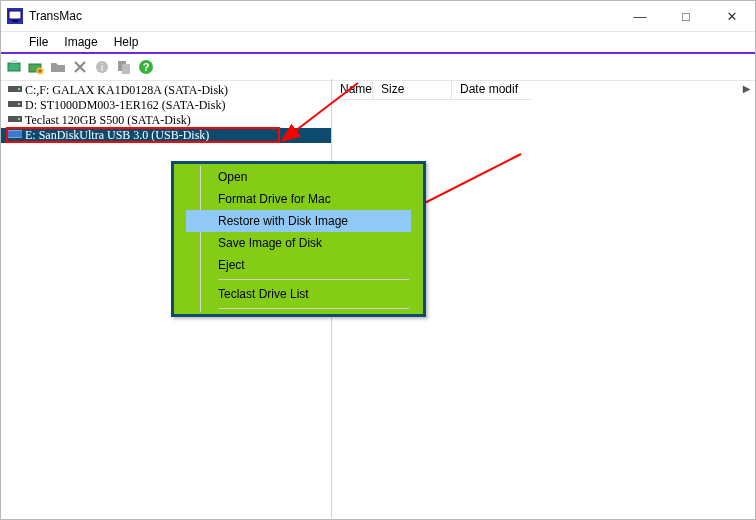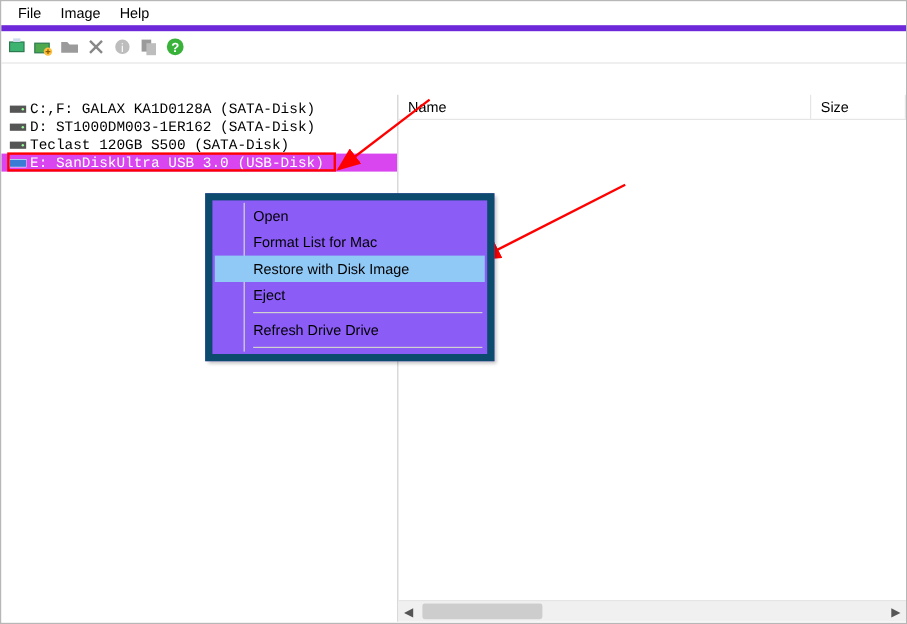--- a/index.html
+++ b/index.html
@@ -3,54 +3,68 @@
 <meta charset="utf-8">
 <style>
   html,body{margin:0;padding:0;font-family:"Segoe UI",Tahoma,Arial,sans-serif;font-size:12px;color:#000;background:#fff}
   .outer{width:756px;height:520px;border:1px solid #b7b7b7;box-sizing:border-box;position:relative;overflow:hidden;background:#fff}
   .titlebar{height:30px;border-bottom:1px solid #e5e5e5;display:flex;align-items:center}
   .titlebar .app-icon{width:16px;height:16px;background:#2e2eb0;margin:0 6px;display:flex;align-items:center;justify-content:center}
   .titlebar .app-icon svg{width:14px;height:14px}
   .titlebar .title{font-size:12px;flex:1}
   .winbtns{display:flex;height:100%}
   .winbtn{width:46px;display:flex;align-items:center;justify-content:center;font-size:13px;color:#333}
-  .menubar{height:20px;display:flex;align-items:center;border-bottom:5px solid #6d28d9;padding-left:6px}
+  .menubar{height:20px;display:flex;align-items:center;border-bottom:2px solid #6d28d9;padding-left:20px}
   .menu-item{padding:2px 8px}
   .toolbar{height:26px;display:flex;align-items:center;border-bottom:1px solid #e5e5e5;padding-left:4px;gap:4px}
   .tool{width:18px;height:18px;display:flex;align-items:center;justify-content:center}
   .tool svg{display:block}
   .body{position:absolute;top:78px;bottom:1px;left:0;right:0;display:flex}
   .left-panel{width:330px;border-right:1px solid #d0d0d0;padding-top:4px;overflow:hidden}
-  .drive{display:flex;align-items:center;height:15px;padding-left:6px;font-family:Liberation Mono, monospace;font-size:12px;white-space:nowrap}
+  .drive{display:flex;align-items:flex-start;height:15px;padding-left:6px;font-family:Liberation Serif, serif;font-size:12px;white-space:nowrap}
   .drive .dicon{width:16px;height:12px;margin-right:2px;display:flex;align-items:center;justify-content:center}
-  .drive.selected{background:#d946ef;color:#fff}
+  .drive.selected{background:#0c4a6e;color:#fff}
   .sel-box{border:2px solid #ff0000;position:absolute;pointer-events:none;box-sizing:border-box}
-  .right-panel{flex:1;display:flex;flex-direction:column;position:relative}
+  .right-panel{flex:1;display:flex;flex-direction:row;position:relative}
   .headers{height:20px;border-bottom:1px solid #e5e5e5;display:flex;align-items:center;font-size:12px}
   .hcol{padding-left:8px;border-right:1px solid #e5e5e5;height:100%;display:flex;align-items:center}
   .hcol.name{flex:1}
   .hcol.size{width:70px}
   .hcol.date{width:72px;border-right:none}
   .list-area{flex:1}
   .hscroll{height:17px;border-top:1px solid #e5e5e5;position:relative;background:#f0f0f0}
   .hscroll .thumb{position:absolute;top:2px;left:20px;height:13px;width:100px;background:#cdcdcd;border-radius:2px}
   .hscroll .arrow{position:absolute;top:0;width:17px;height:17px;display:flex;align-items:center;justify-content:center;font-size:10px;color:#555}
   .hscroll .arrow.l{left:0}.hscroll .arrow.r{right:0}
-  .ctxmenu{position:absolute;left:170px;top:160px;width:225px;background:#8b5cf6;border:6px solid #0c4a6e;box-shadow:2px 2px 3px rgba(0,0,0,0.25);padding:2px 2px}
+  .ctxmenu{position:absolute;left:170px;top:160px;width:225px;background:#84cc16;border:3px solid #0c4a6e;box-shadow:2px 2px 3px rgba(0,0,0,0.25);padding:2px 12px}
   .ctxitem{height:22px;display:flex;align-items:center;padding-left:32px;font-size:12px;position:relative}
   .ctxitem.highlight{background:#90c8f6}
   .ctxsep{height:1px;background:#d0d0d0;margin:3px 2px 3px 32px}
   .ctxmenu .gutter{position:absolute;left:26px;top:2px;bottom:2px;width:1px;background:#d7d7d7}
   .red-arrow{position:absolute;pointer-events:none}
 </style>
 </head>
 <body>
 
 <div class="outer">
 
+  <div class="titlebar">
+    <span class="app-icon">
+      <svg viewBox="0 0 14 14">
+          <rect x="1" y="2" width="12" height="8" fill="#fff" stroke="#0b0b60" stroke-width="1"></rect>
+          <rect x="4" y="11" width="6" height="2" fill="#0b0b60"></rect>
+        </svg>
+    </span>
+    <span class="title">TransMac</span>
+    <div class="winbtns">
+      <div class="winbtn">—</div>
+      <div class="winbtn">□</div>
+      <div class="winbtn close">✕</div>
+    </div>
+  </div>
 
   <div class="menubar">
     <div class="menu-item">File</div>
     <div class="menu-item">Image</div>
     <div class="menu-item">Help</div>
   </div>
 
   <div class="toolbar">
     <div class="tool">
         <svg width="16" height="16" viewBox="0 0 16 16">
@@ -133,20 +147,21 @@
             </svg>
           </span>
         <span>E: SanDiskUltra USB 3.0 (USB-Disk)</span>
       </div>
     </div>
 
     <div class="right-panel">
       <div class="headers">
         <div class="hcol name">Name</div>
         <div class="hcol size">Size</div>
+        <div class="hcol date">Date modif</div>
       </div>
       <div class="list-area"></div>
       <div class="hscroll">
         <div class="arrow l">◀</div>
         <div class="thumb"></div>
         <div class="arrow r">▶</div>
       </div>
     </div>
   </div>
 
@@ -159,21 +174,22 @@
           <path d="M0 0 L10 4 L0 8 z" fill="#ff0000"></path>
         </marker>
       </defs>
     <line x1="357" y1="82" x2="281" y2="140" stroke="#ff0000" stroke-width="2" marker-end="url(#ah)"></line>
     <line x1="520" y1="153" x2="398" y2="215" stroke="#ff0000" stroke-width="2" marker-end="url(#ah)"></line>
   </svg>
 
   <div class="ctxmenu">
     <div class="gutter"></div>
     <div class="ctxitem">Open</div>
-    <div class="ctxitem">Format List for Mac</div>
+    <div class="ctxitem">Format Drive for Mac</div>
     <div class="ctxitem highlight">Restore with Disk Image</div>
+    <div class="ctxitem">Save Image of Disk</div>
     <div class="ctxitem">Eject</div>
     <div class="ctxsep"></div>
-    <div class="ctxitem">Refresh Drive Drive</div>
+    <div class="ctxitem">Teclast Drive List</div>
     <div class="ctxsep"></div>
   </div>
 
 </div>
 
 </body></html>

